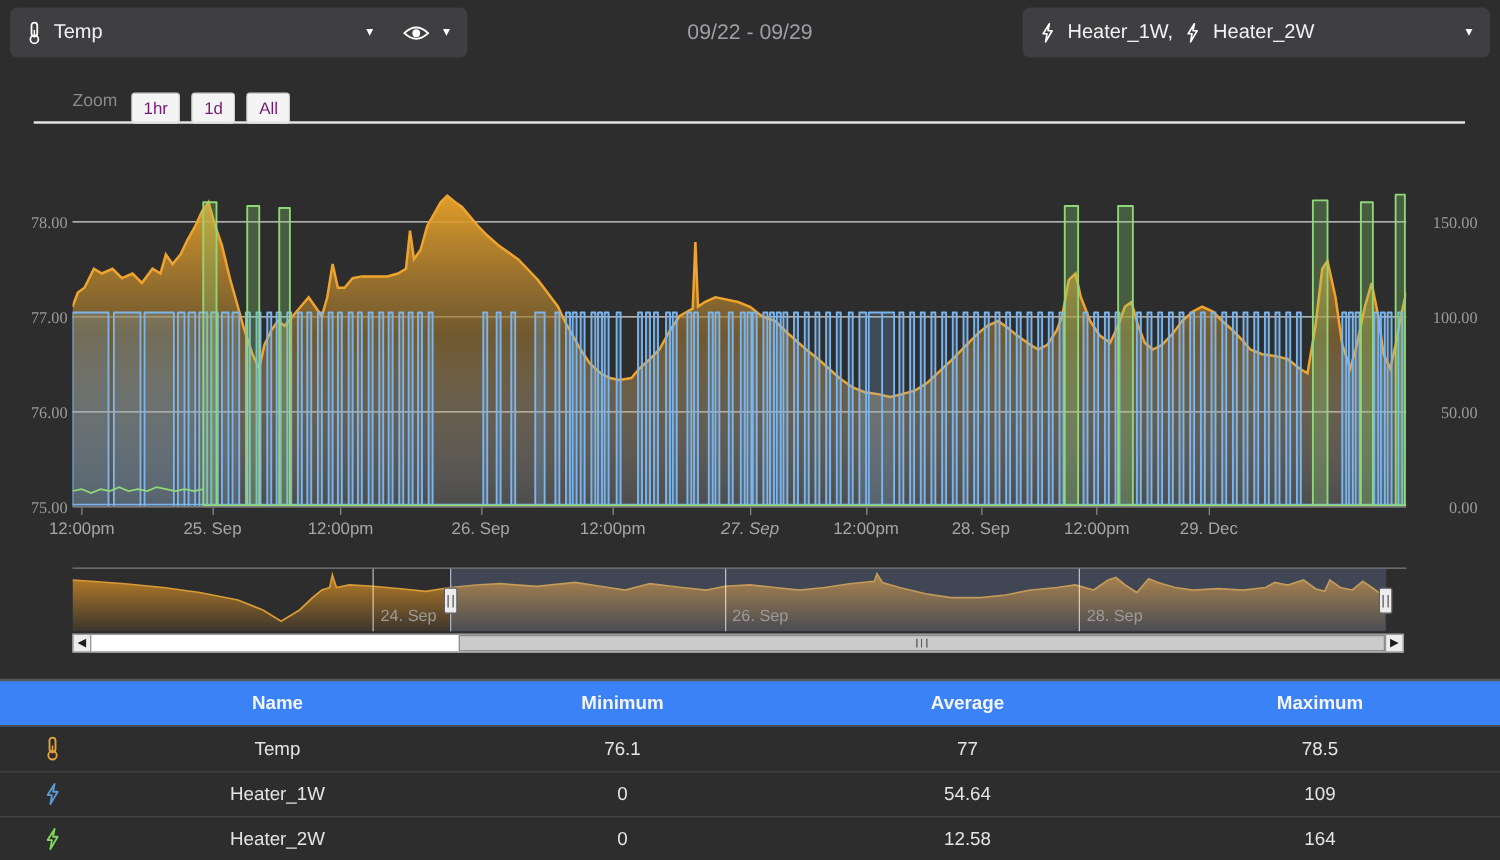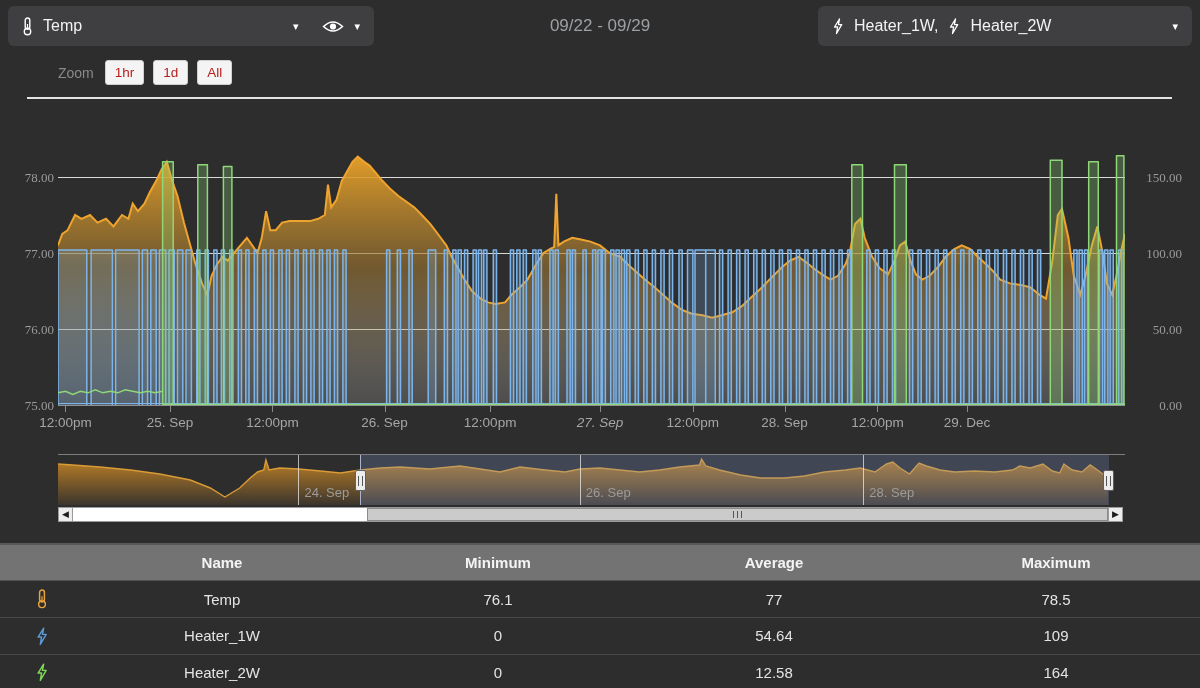--- a/index.html
+++ b/index.html
@@ -11,22 +11,22 @@
   .hdr-select .lbl{font-size:16px;color:#f2f2f2;}
   .caret{color:#ffffff;font-size:11px;line-height:1;}
   .spacer{flex:1;}
   .icon-white{color:#ffffff;display:flex;align-items:center;}
   .date-range{position:absolute;top:16px;left:450px;width:300px;text-align:center;
     font-size:17px;color:#9da0a3;}
 
   
   .zoom-row{position:absolute;left:58px;top:60px;display:flex;align-items:center;gap:9px;}
   .zoom-lbl{color:#8a8a8a;font-size:14px;margin-right:2px;}
-  .zoom-btn{background:#f4f4f4;color:#b91c1c;font-size:13.5px;border:1px solid #cfcfcf;
-    border-radius:3px;padding:4px 9px;cursor:pointer;font-family:"Liberation Sans",sans-serif;}
+  .zoom-btn{background:#f4f4f4;color:#701a75;font-size:13.5px;border:1px solid #cfcfcf;
+    border-radius:3px;padding:4px 9px;cursor:pointer;font-family:"Liberation Sans",sans-serif;margin-top:14px;}
 
   .divider{position:absolute;left:27px;top:97px;width:1145px;height:2px;background:#e3e3e3;}
 
   
   .plot{position:absolute;left:58px;top:150px;width:1067px;height:255px;}
   .gridline{position:absolute;left:0;width:1067px;height:1px;background:rgba(255,255,255,0.82);}
   .axis-bottom{position:absolute;left:0;top:255px;width:1067px;height:1px;background:#929292;}
   .plot svg{position:absolute;left:0;top:0;}
   .ylab{position:absolute;font-size:13px;color:#9b9b9b;font-family:Liberation Serif, serif;}
   .ylab.left{left:14px;width:40px;text-align:right;}
@@ -55,21 +55,21 @@
   .sbar-track{position:relative;flex:1;background:#ffffff;border-top:1px solid #9a9a9a;
     border-bottom:1px solid #9a9a9a;box-sizing:border-box;}
   .sbar-thumb{position:absolute;top:0;bottom:0;background:#cbcbcb;border:1px solid #8b8b8b;
     box-sizing:border-box;cursor:grab;display:flex;align-items:center;justify-content:center;}
   .sbar-grip{display:block;width:7px;height:7px;border-left:1px solid #555;border-right:1px solid #555;
     background:linear-gradient(to right,transparent 3px,#555 3px,#555 4px,transparent 4px);}
 
   
   .stats{position:absolute;left:0;top:543px;width:1200px;border-collapse:collapse;
     font-size:15px;}
-  .stats th{background:#737373;color:#f4f4f4;font-weight:bold;padding:9px 4px;
+  .stats th{background:#3b82f6;color:#f4f4f4;font-weight:bold;padding:9px 4px;
     border-top:2px solid #59595b;border-bottom:1px solid #505052;}
   .stats td{color:#e4e4e4;padding:8px 4px;text-align:center;border-bottom:1px solid #48484a;}
   .stats .c-icon{width:7%;} .stats .c-name{width:23%;} .stats .c-min{width:23%;}
   .stats .c-avg{width:23%;} .stats .c-max{width:24%;}
   .row-icon{display:inline-flex;vertical-align:middle;}
 </style>
 </head>
 <body>
 
 <div class="app">

